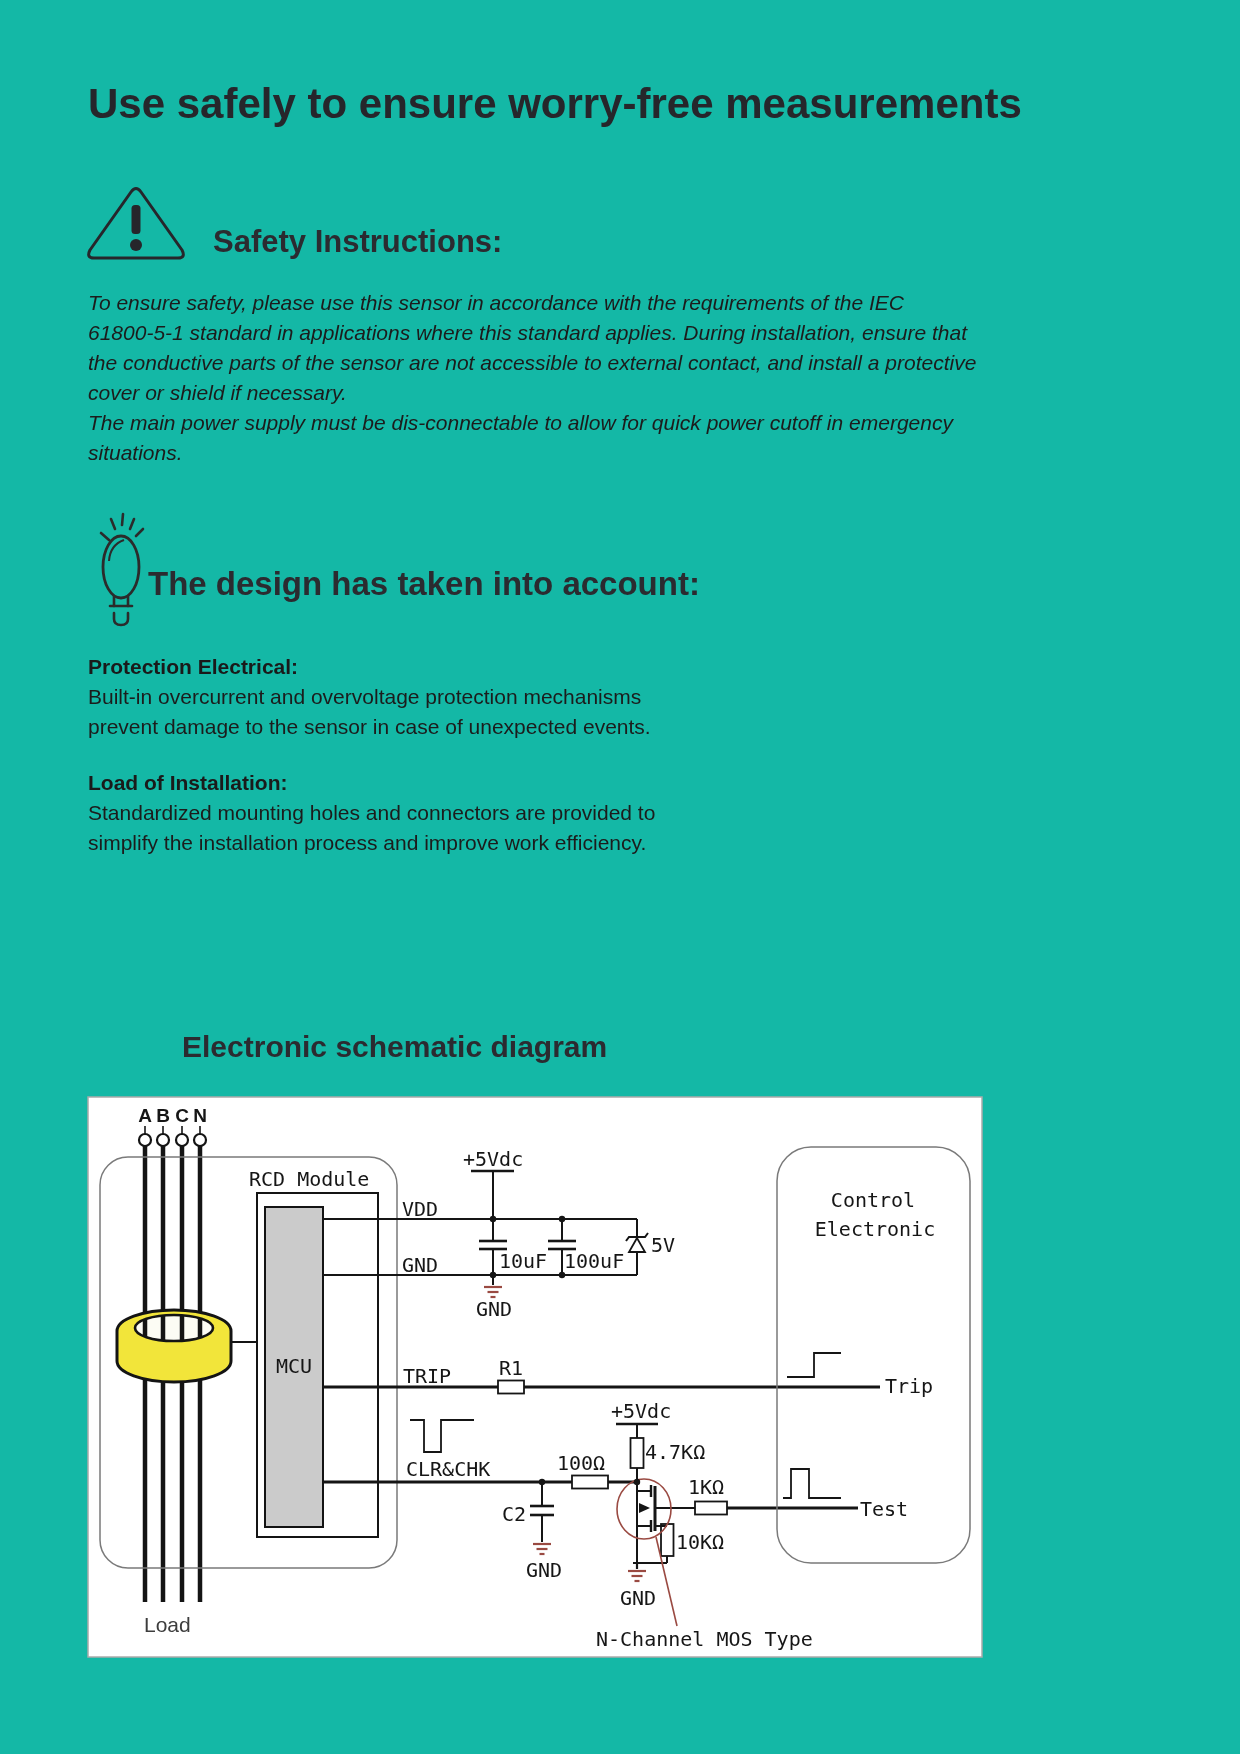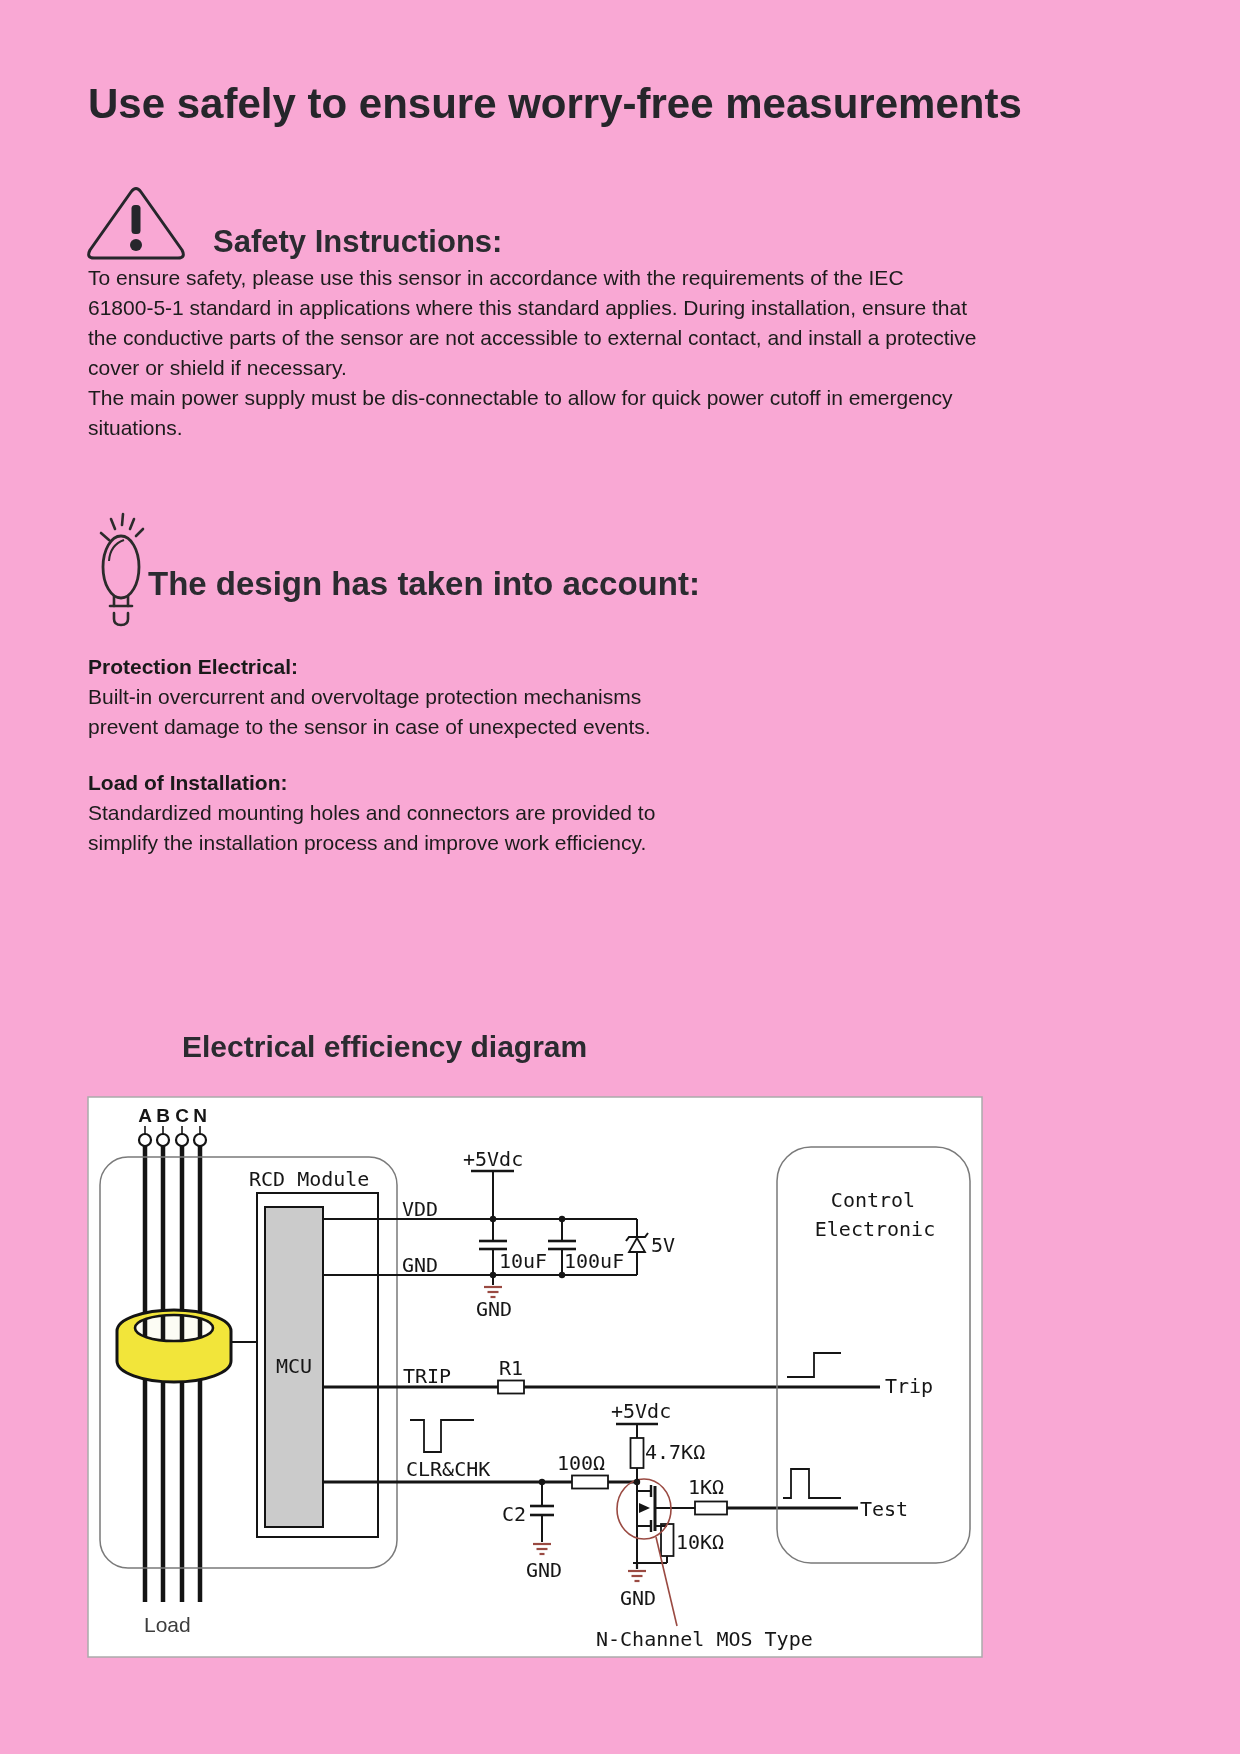--- a/index.html
+++ b/index.html
@@ -1,28 +1,28 @@
 <!DOCTYPE html>
 <html><head>
 <meta charset="utf-8">
 <style>
   * { margin:0; padding:0; box-sizing:border-box; }
   html,body { background:#ffffff; }
   .page {
-    position:relative; width:1240px; height:1754px; background:#f9a8d4;
+    position:relative; width:1240px; height:1754px; background:#14b8a6;
     font-family:"Liberation Sans", sans-serif; color:#1f1f1f; overflow:hidden;
   }
   .abs { position:absolute; }
   .page-title { left:88px; top:80px; font-size:42px; font-weight:bold; color:#26262b; letter-spacing:0px; }
   .section-heading { font-size:31px; font-weight:bold; color:#2b2b30; }
   .safety-heading { left:213px; top:224px; }
   .design-heading { left:148px; top:565px; font-size:33px; }
   .schematic-heading { left:182px; top:1030px; font-size:30px; }
   .body-block { left:88px; width:980px; font-size:21px; line-height:30px; color:#1c1c1c; }
-  .safety-body { top:263px; }
+  .safety-body { top:288px;font-style:italic; }
   .sub-block { left:88px; width:700px; font-size:21px; line-height:30px; color:#1c1c1c; }
   .sub-heading { font-weight:bold; color:#1a1a1a; }
   .prot-block { top:652px; }
   .inst-block { top:768px; }
   .icon-box { position:absolute; }
   svg text { font-family:"DejaVu Sans Mono","Liberation Mono",monospace; font-size:20px; fill:#161616; }
   svg text.sans { font-family:"Liberation Sans",sans-serif; }
   svg text.phase { font-size:19px; font-weight:bold; text-anchor:middle; }
   svg text.load { font-size:21px; fill:#3d3d3d; }
   svg text.ctr { text-anchor:middle; }
@@ -80,21 +80,21 @@
     <div>Built-in overcurrent and overvoltage protection mechanisms</div>
     <div>prevent damage to the sensor in case of unexpected events.</div>
   </div>
 
   <div class="abs sub-block inst-block">
     <div class="sub-heading">Load of Installation:</div>
     <div>Standardized mounting holes and connectors are provided to</div>
     <div>simplify the installation process and improve work efficiency.</div>
   </div>
 
-  <div class="abs section-heading schematic-heading">Electrical efficiency diagram</div>
+  <div class="abs section-heading schematic-heading">Electronic schematic diagram</div>
 
   <div class="abs" style="left:80px; top:1088px; width:910px; height:580px;">
   <svg width="910" height="580" viewBox="80 1088 910 580">
     <defs>
       <clipPath id="holeclip">
             <ellipse cx="174" cy="1328" rx="39" ry="13"></ellipse>
           </clipPath>
     </defs>
 
     <rect x="88" y="1097" width="894" height="560" fill="#ffffff" stroke="#ababab" stroke-width="1.5"></rect>

